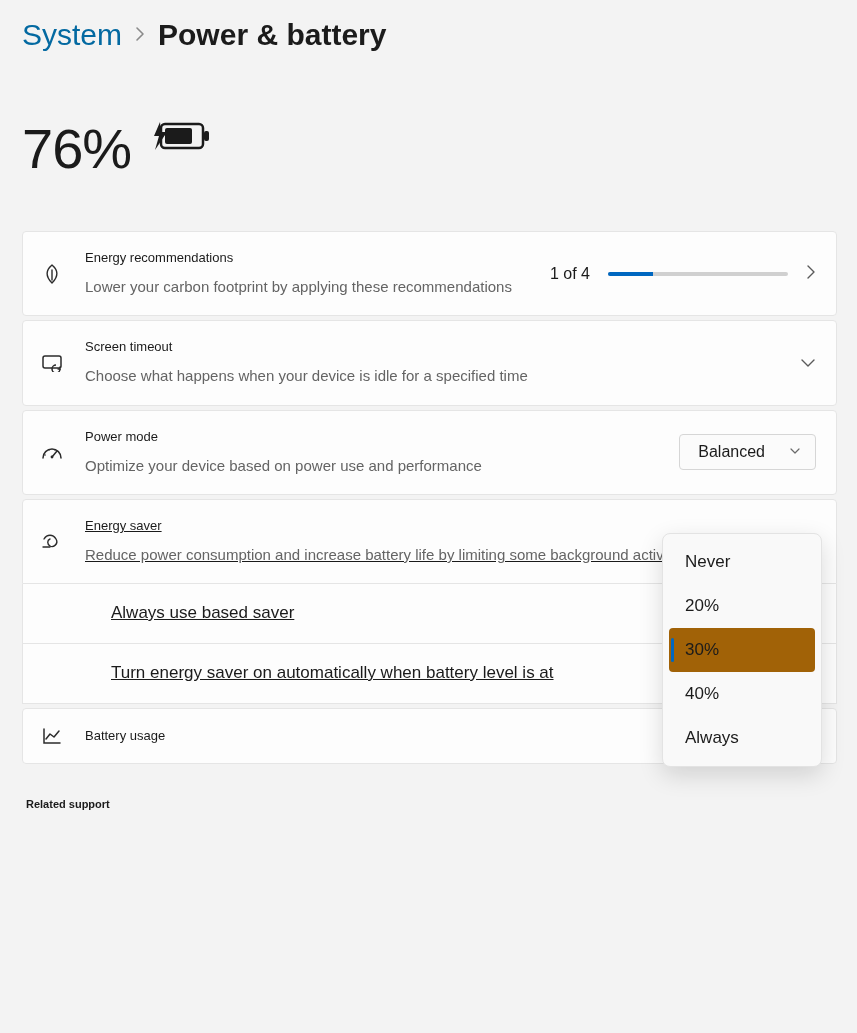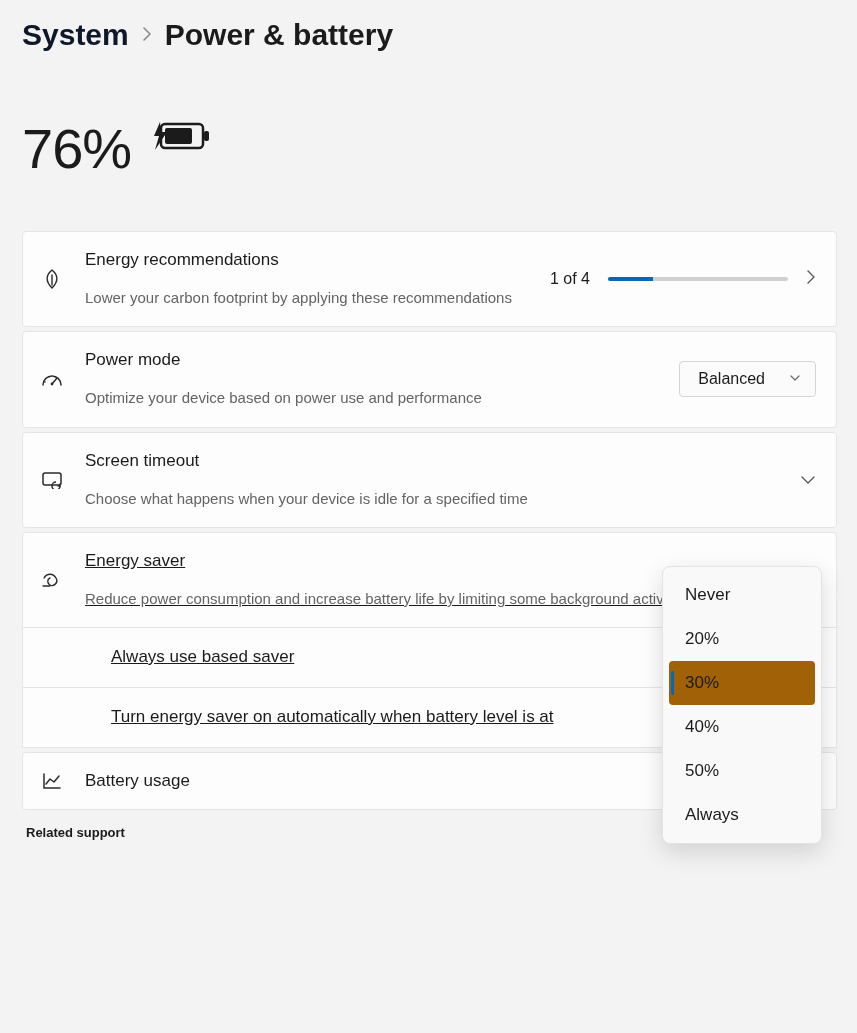--- a/index.html
+++ b/index.html
@@ -15,21 +15,21 @@
   .breadcrumb {
     display: flex;
     align-items: center;
     gap: 12px;
     font-size: 30px;
     font-weight: 600;
     color: #1b1b1b;
     margin-top: 6px;
     margin-bottom: 38px;
   }
-  .breadcrumb .parent { color: #0f172a; font-weight: 700; cursor: pointer; }
+  .breadcrumb .parent { color: #0369a1; font-weight: 400; cursor: pointer; }
   .breadcrumb .chevron { color: #8a8a8a; font-size: 20px; }
   .breadcrumb .current { font-weight: 600; }
 
   .big-row {
     display: flex;
     align-items: center;
     gap: 18px;
     margin-bottom: 50px;
   }
   .big-percent {
@@ -53,22 +53,22 @@
   }
   .card .lead-icon {
     width: 26px;
     display: flex;
     justify-content: center;
     align-items: center;
     flex-shrink: 0;
     color: #2b2b2b;
   }
   .card .texts { flex: 1; min-width: 0; }
-  .card .title { font-size: 17px; font-weight: 400; color: #1b1b1b; }
-  .card .desc  { font-size: 15px; color: #646464; margin-top: 18px; line-height: 1.35; }
+  .card .title { font-size: 13px; font-weight: 400; color: #1b1b1b; }
+  .card .desc  { font-size: 15px; color: #646464; margin-top: 12px; line-height: 1.35; }
   .card .right { display: flex; align-items: center; gap: 18px; flex-shrink: 0; }
   .chev { color: #5a5a5a; }
 
   .count { font-size: 16px; color: #1b1b1b; white-space: nowrap; }
   .progress {
     width: 180px; height: 4px; background: #d0d0d0; border-radius: 3px; overflow: hidden;
   }
   .progress .fill { height: 100%; background: #0067c0; }
 
   .select {
@@ -124,23 +124,23 @@
   .dropdown .item.selected::before {
     content: "";
     position: absolute;
     left: 2px; top: 10px; bottom: 10px;
     width: 3px;
     background: #0067c0;
     border-radius: 2px;
   }
 
   .section-heading {
-    font-size: 13px;
+    font-size: 11px;
     font-weight: 600;
-    margin-top: 15px;
+    margin-top: 34px;
     margin-left: 4px;
   }
 
   .lead-spacer { width: 26px; flex-shrink: 0; }
 </style>
 </head>
 <body>
 
 <div class="breadcrumb">
   <span class="parent">System</span>
@@ -177,20 +177,41 @@
       <div class="desc">Lower your carbon footprint by applying these recommendations</div>
     </div>
     <div class="right">
       <span class="count">1 of 4</span>
       <div class="progress">
         <div class="fill" style="width:25%"></div>
       </div>
       <span class="chev">
         <svg width="10" height="16" viewBox="0 0 10 16">
             <path d="M2 2l6 6-6 6" stroke="#5a5a5a" stroke-width="1.4" fill="none" stroke-linecap="round" stroke-linejoin="round"></path>
+          </svg>
+      </span>
+    </div>
+  </div>
+
+  <div class="card">
+    <div class="lead-icon">
+      <svg width="22" height="18" viewBox="0 0 22 18">
+          <rect x="2" y="2" width="18" height="12" rx="2" fill="none" stroke="#2b2b2b" stroke-width="1.5"></rect>
+          <path d="M15 11 a4 4 0 1 0 4 4" fill="none" stroke="#2b2b2b" stroke-width="1.5"></path>
+          <path d="M19 13 l0 2 l-2 0" fill="none" stroke="#2b2b2b" stroke-width="1.3" stroke-linecap="round"></path>
+        </svg>
+    </div>
+    <div class="texts">
+      <div class="title">Screen timeout</div>
+      <div class="desc">Choose what happens when your device is idle for a specified time</div>
+    </div>
+    <div class="right">
+      <span class="chev">
+        <svg width="16" height="10" viewBox="0 0 16 10">
+            <path d="M2 2l6 6 6-6" stroke="#5a5a5a" stroke-width="1.4" fill="none" stroke-linecap="round" stroke-linejoin="round"></path>
           </svg>
       </span>
     </div>
   </div>
 
   <div class="card">
     <div class="lead-icon">
       <svg width="22" height="18" viewBox="0 0 22 18">
           <path d="M2 15 A9 9 0 0 1 20 15" fill="none" stroke="#2b2b2b" stroke-width="1.5" stroke-linecap="round"></path>
           <circle cx="11" cy="14" r="1.4" fill="#2b2b2b"></circle>
@@ -209,41 +230,20 @@
         <span>Balanced</span>
         <span class="chev-sm">
           <svg width="12" height="10" viewBox="0 0 12 10">
               <path d="M2 3l4 4 4-4" stroke="#6a6a6a" stroke-width="1.2" fill="none" stroke-linecap="round" stroke-linejoin="round"></path>
             </svg>
         </span>
       </div>
     </div>
   </div>
 
-  <div class="card">
-    <div class="lead-icon">
-      <svg width="22" height="18" viewBox="0 0 22 18">
-          <rect x="2" y="2" width="18" height="12" rx="2" fill="none" stroke="#2b2b2b" stroke-width="1.5"></rect>
-          <path d="M15 11 a4 4 0 1 0 4 4" fill="none" stroke="#2b2b2b" stroke-width="1.5"></path>
-          <path d="M19 13 l0 2 l-2 0" fill="none" stroke="#2b2b2b" stroke-width="1.3" stroke-linecap="round"></path>
-        </svg>
-    </div>
-    <div class="texts">
-      <div class="title">Screen timeout</div>
-      <div class="desc">Choose what happens when your device is idle for a specified time</div>
-    </div>
-    <div class="right">
-      <span class="chev">
-        <svg width="16" height="10" viewBox="0 0 16 10">
-            <path d="M2 2l6 6 6-6" stroke="#5a5a5a" stroke-width="1.4" fill="none" stroke-linecap="round" stroke-linejoin="round"></path>
-          </svg>
-      </span>
-    </div>
-  </div>
-
   <div class="group">
     <div class="card">
       <div class="lead-icon">
         <svg width="22" height="18" viewBox="0 0 22 18">
             <path d="M3 7 C6 2 12 2 15 7 C18 12 12 16 9 14 C6 12 6 8 9 7" fill="none" stroke="#2b2b2b" stroke-width="1.4" stroke-linecap="round"></path>
             <line x1="2" y1="15" x2="9" y2="15" stroke="#2b2b2b" stroke-width="1.4" stroke-linecap="round"></line>
           </svg>
       </div>
       <div class="texts">
         <div class="title">Energy saver</div>
@@ -264,21 +264,20 @@
     <div class="sub-row">
       <div class="lead-spacer"></div>
       <div class="label">Turn energy saver on automatically when battery level is at</div>
     </div>
 
     <div class="dropdown" id="dropdown">
         <div class="item">Never</div>
         <div class="item">20%</div>
         <div class="item selected">30%</div>
         <div class="item">40%</div>
-        <div class="item">50%</div>
         <div class="item">Always</div>
       </div>
   </div>
 
   <div class="card">
     <div class="lead-icon">
       <svg width="20" height="18" viewBox="0 0 20 18">
           <path d="M2 2 L2 16 L18 16" fill="none" stroke="#2b2b2b" stroke-width="1.5" stroke-linecap="round"></path>
           <path d="M4 12 L8 7 L12 10 L17 4" fill="none" stroke="#2b2b2b" stroke-width="1.5" stroke-linecap="round" stroke-linejoin="round"></path>
         </svg>

